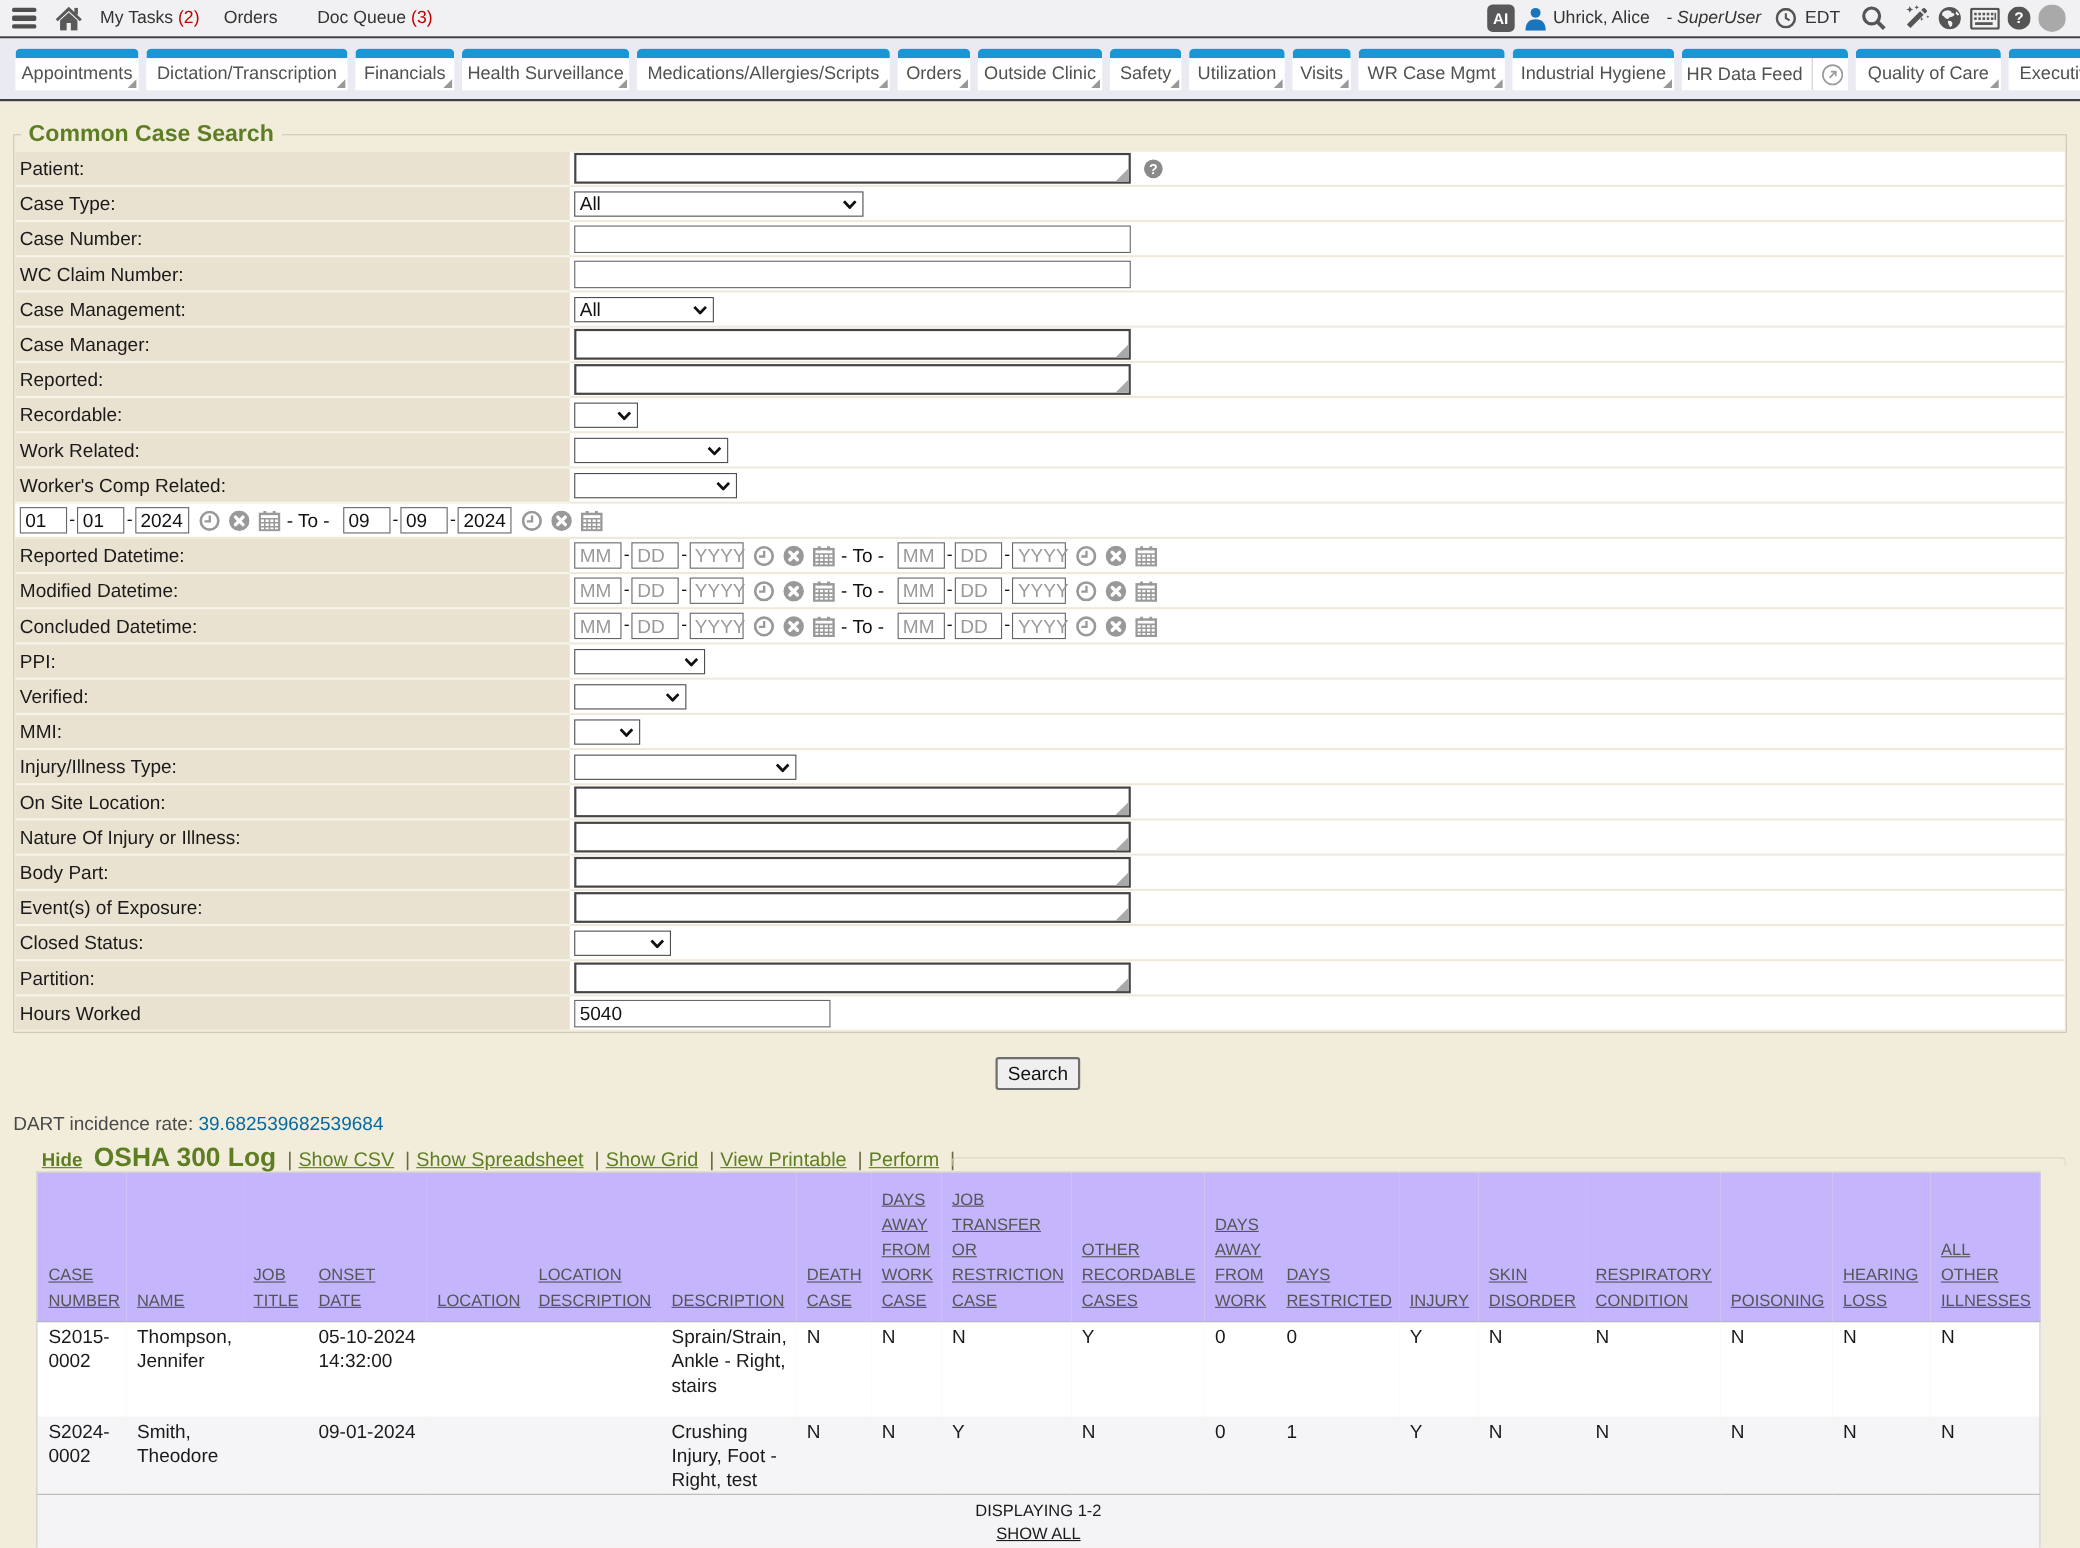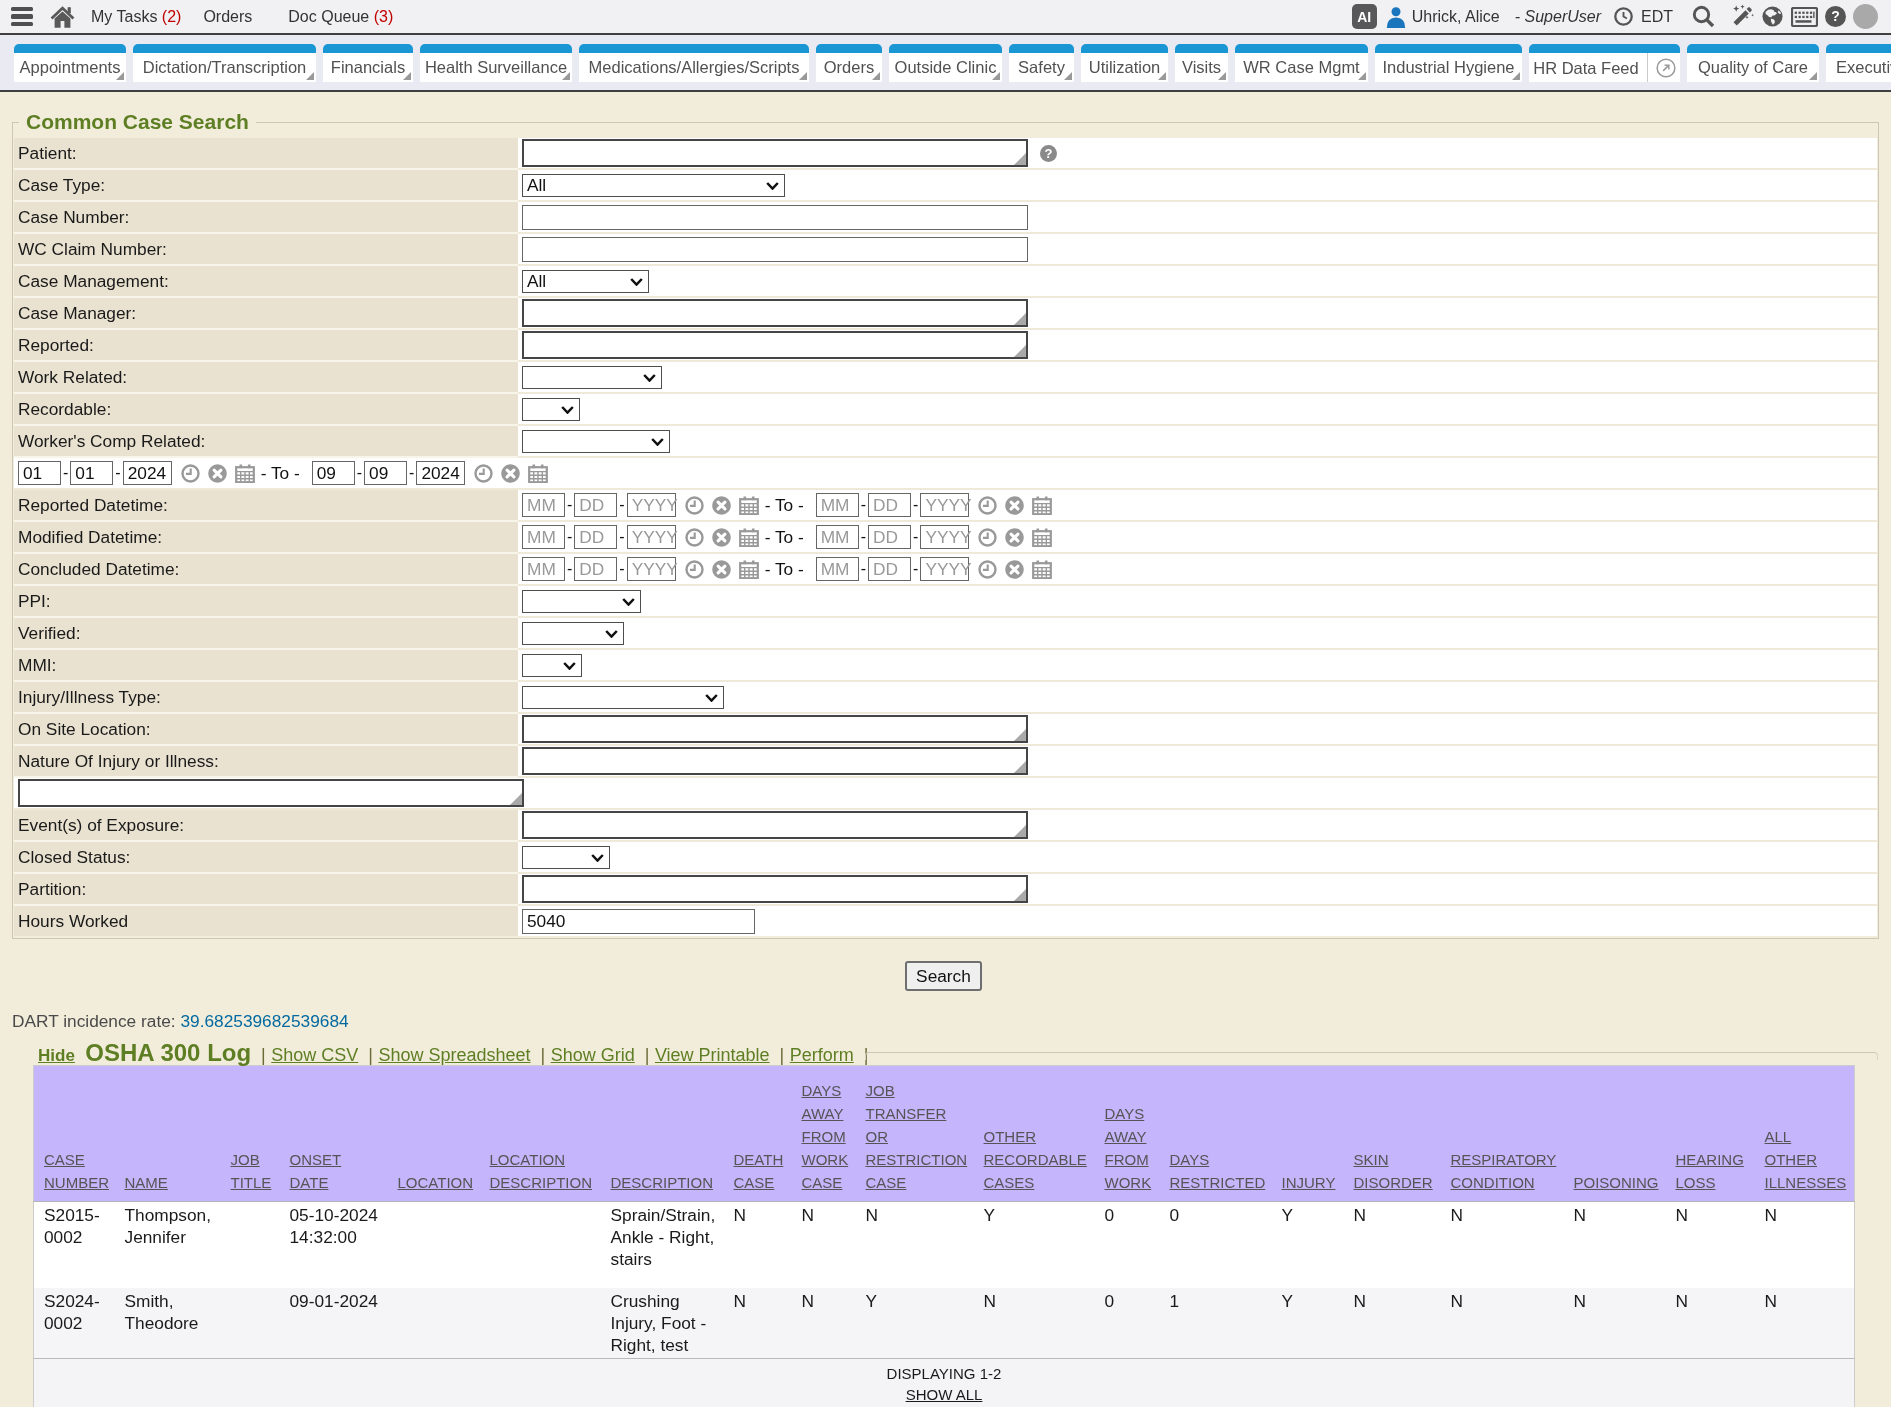--- a/index.html
+++ b/index.html
@@ -226,33 +226,33 @@
         <span class="ac"></span>
       </div>
     </div>
   <div class="frow">
       <div class="lb">Reported:</div>
       <div class="fd">
         <span class="ac"></span>
       </div>
     </div>
   <div class="frow">
+      <div class="lb">Recordable:</div>
+      <div class="fd">
+        <span class="sel" style="width:58px;">
+          <svg width="13" height="8" viewBox="0 0 13 8">
+            <path d="M1.2 1 L6.5 6.6 L11.8 1" stroke="#111" stroke-width="2.5" fill="none"></path>
+          </svg>
+        </span>
+      </div>
+    </div>
+  <div class="frow">
       <div class="lb">Work Related:</div>
       <div class="fd">
         <span class="sel" style="width:140px;">
-          <svg width="13" height="8" viewBox="0 0 13 8">
-            <path d="M1.2 1 L6.5 6.6 L11.8 1" stroke="#111" stroke-width="2.5" fill="none"></path>
-          </svg>
-        </span>
-      </div>
-    </div>
-  <div class="frow">
-      <div class="lb">Recordable:</div>
-      <div class="fd">
-        <span class="sel" style="width:58px;">
           <svg width="13" height="8" viewBox="0 0 13 8">
             <path d="M1.2 1 L6.5 6.6 L11.8 1" stroke="#111" stroke-width="2.5" fill="none"></path>
           </svg>
         </span>
       </div>
     </div>
   <div class="frow">
       <div class="lb">Worker's Comp Related:</div>
       <div class="fd">
         <span class="sel" style="width:148px;">
@@ -520,20 +520,21 @@
         <span class="ac"></span>
       </div>
     </div>
   <div class="frow">
       <div class="lb">Nature Of Injury or Illness:</div>
       <div class="fd">
         <span class="ac"></span>
       </div>
     </div>
   <div class="frow">
+      <div class="lb">Body Part:</div>
       <div class="fd">
         <span class="ac"></span>
       </div>
     </div>
   <div class="frow">
       <div class="lb">Event(s) of Exposure:</div>
       <div class="fd">
         <span class="ac"></span>
       </div>
     </div>

